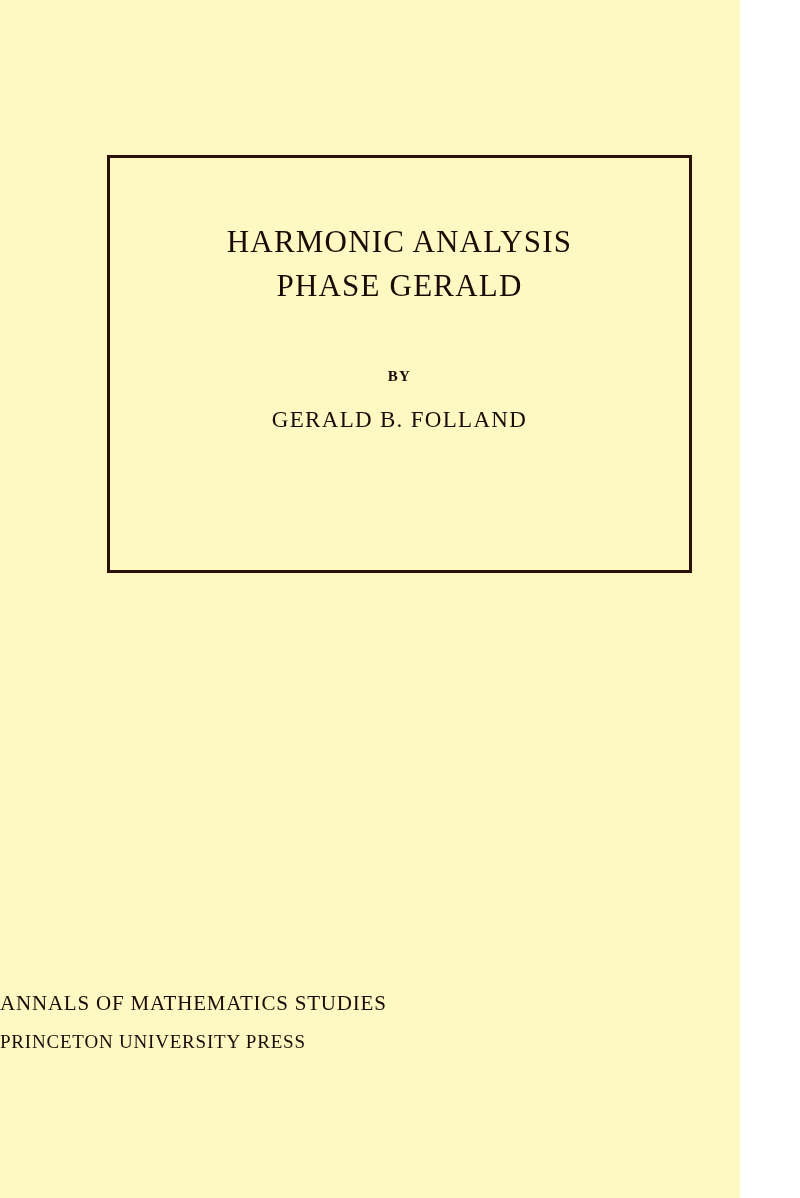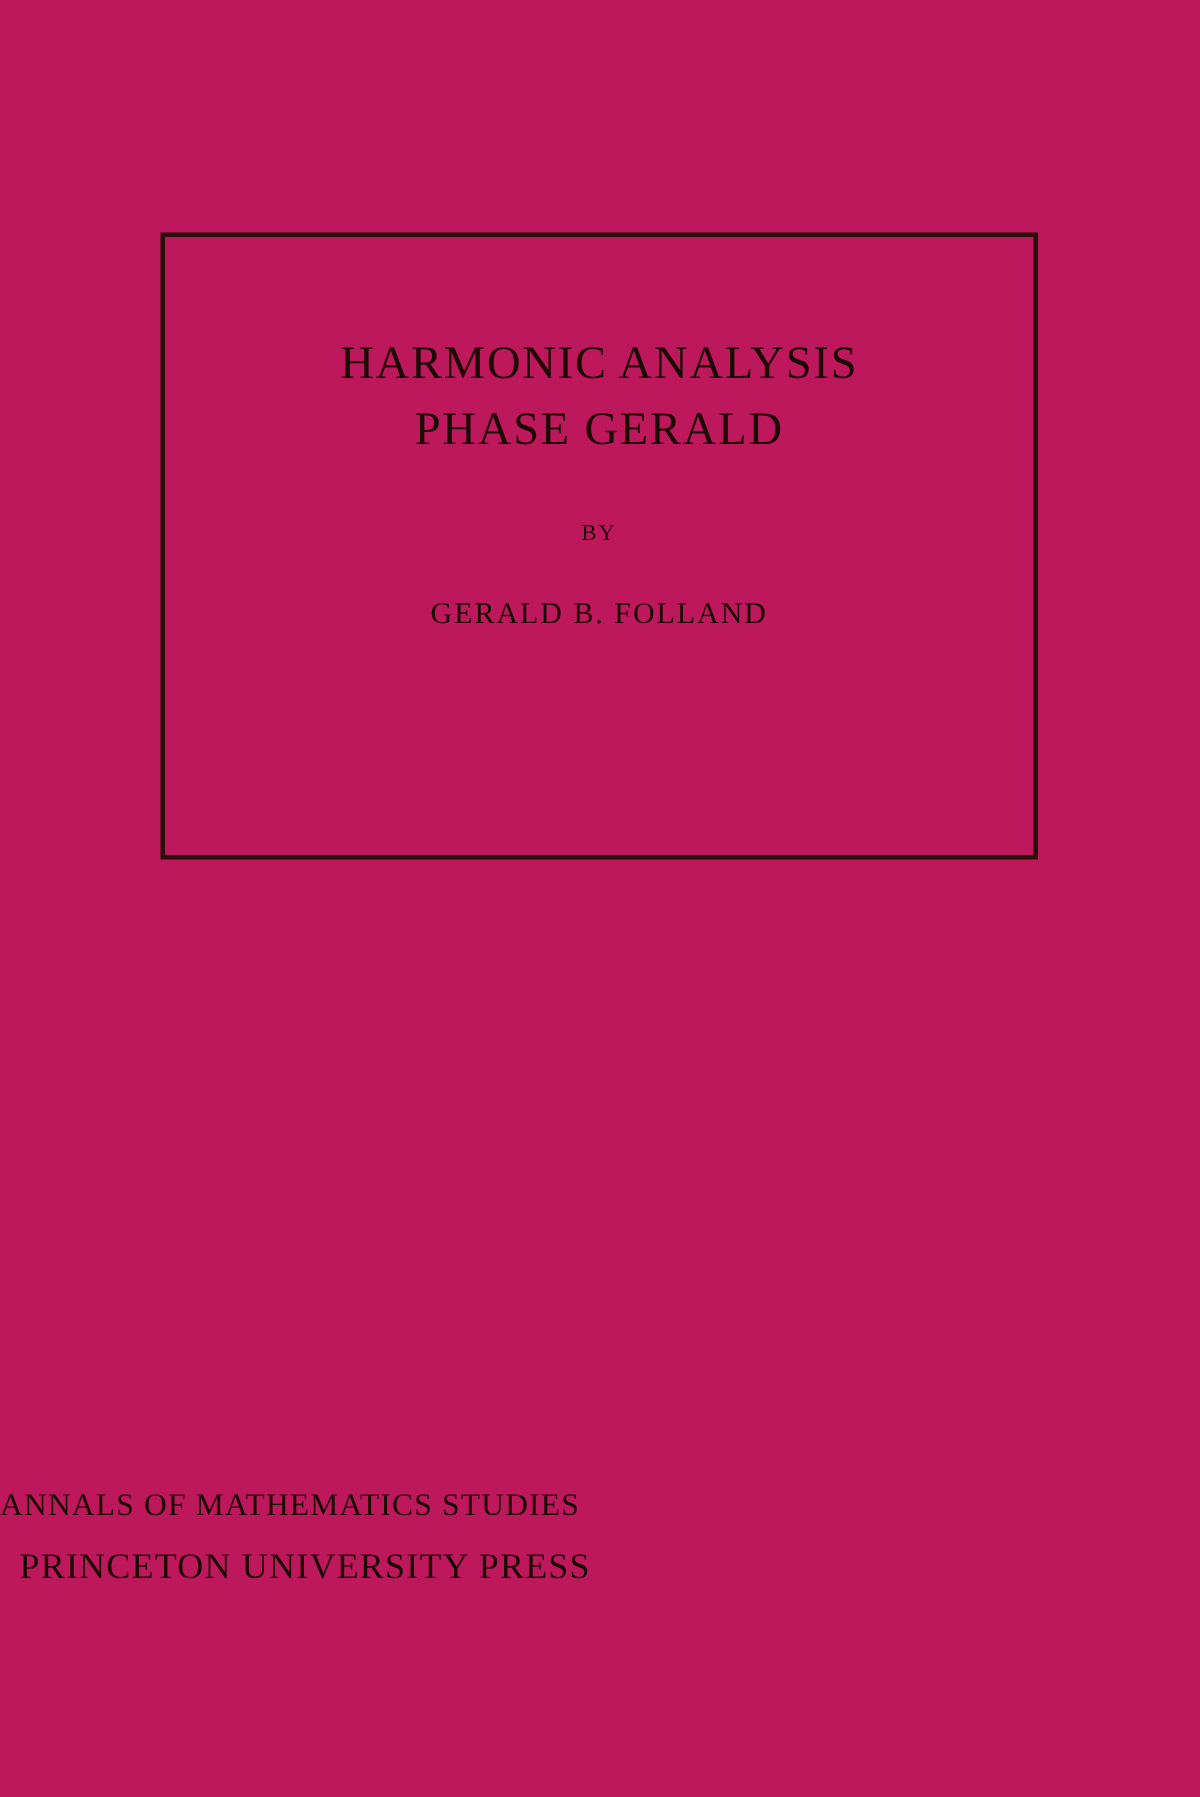--- a/index.html
+++ b/index.html
@@ -5,23 +5,23 @@
   html, body {
     margin: 0;
     padding: 0;
     background: #ffffff;
   }
   body {
     font-family: "Liberation Serif", serif;
   }
   .cover {
     position: relative;
-    width: 800px;
+    width: 740px;
     height: 1198px;
-    background: #be185d;
+    background: #fef9c3;
     overflow: hidden;
   }
   .title-frame {
     position: absolute;
     left: 107px;
     top: 155px;
     width: 585px;
     height: 418px;
     border: 3px solid #2a1008;
     box-sizing: border-box;
@@ -36,49 +36,49 @@
   }
   .title-line {
     font-family: "Liberation Serif", serif;
     font-size: 31px;
     letter-spacing: 1.2px;
     line-height: 1.42;
     font-weight: 400;
     color: #1c0a05;
   }
   .byline {
-    margin-top: 40px;
+    margin-top: 60px;
     font-size: 15px;
     letter-spacing: 1.4px;
     color: #1c0a05;
+    font-weight: bold;
   }
   .author {
-    margin-top: 33px;
-    font-size: 20px;
+    margin-top: 22px;
+    font-size: 23px;
     letter-spacing: 1.3px;
     color: #1c0a05;
   }
   .footer {
     position: absolute;
     left: 0;
     right: 0;
     top: 988px;
     color: #1c0a05;
   }
   .series {
     font-size: 21px;
     letter-spacing: 0.8px;
     line-height: 1.45;
   }
   .publisher {
-    font-size: 24px;
+    font-size: 19px;
     letter-spacing: 0.8px;
     line-height: 1.45;
     margin-top: 10px;
-    margin-left: 13px;
   }
 </style>
 </head>
 <body>
 
 <div class="cover">
 
   <div class="title-frame">
     <div class="title-block">
       <div class="title-line">HARMONIC ANALYSIS</div>

